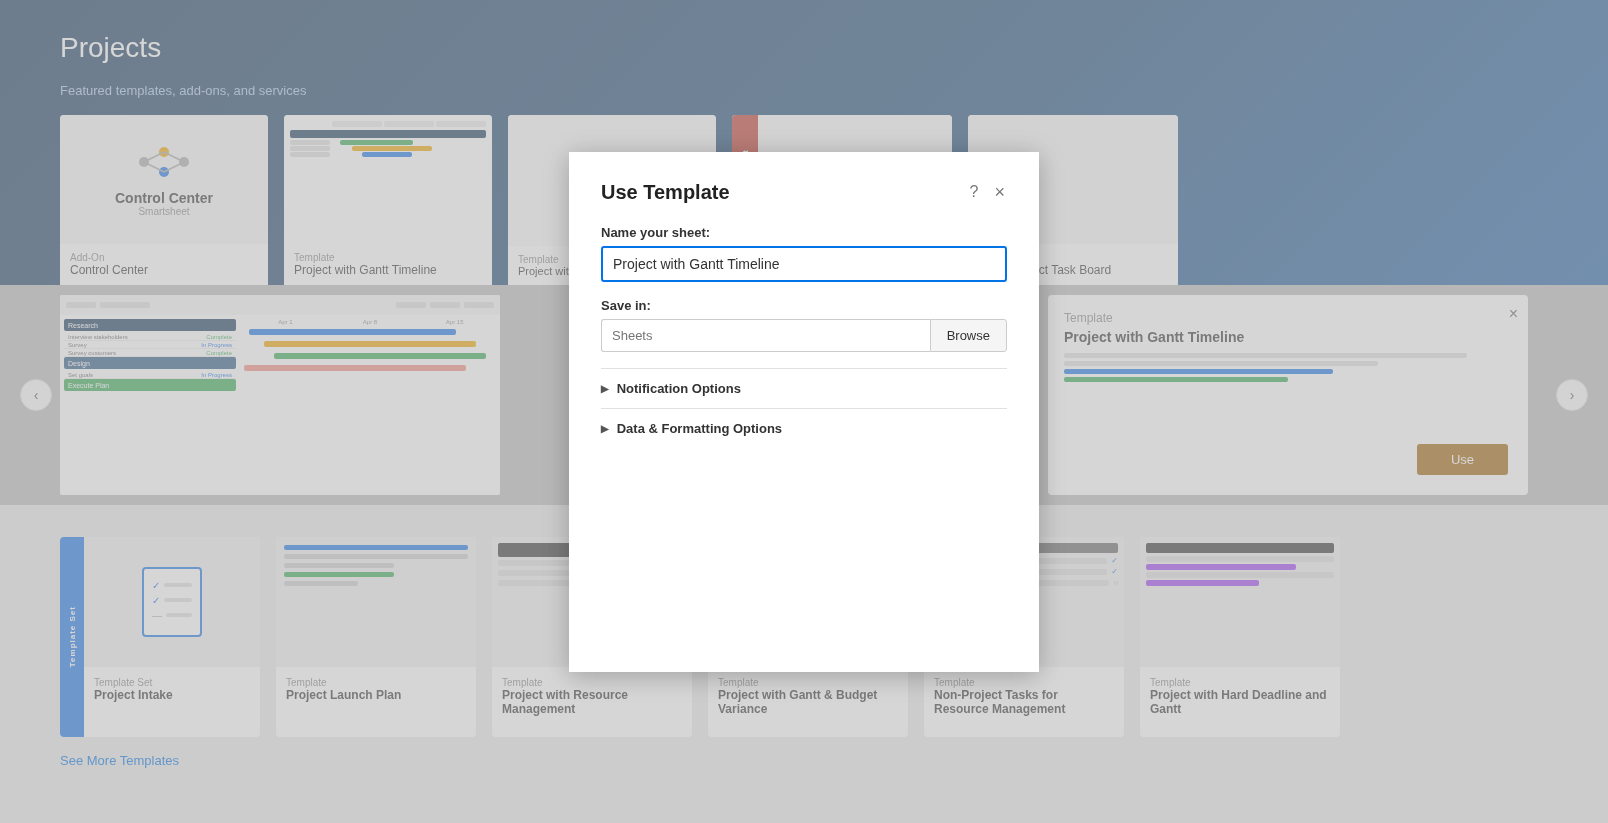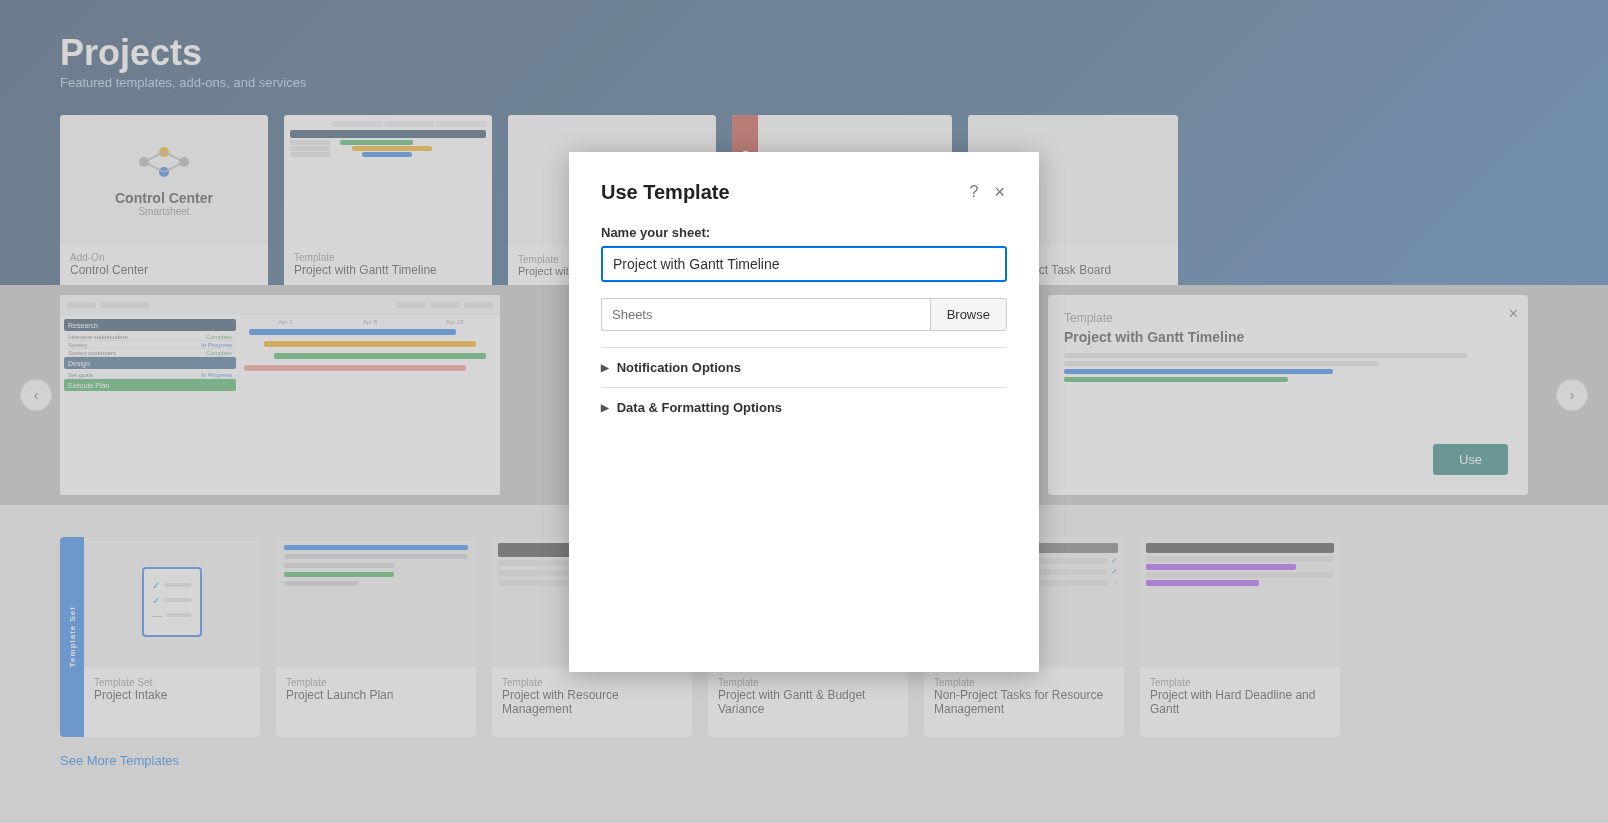--- a/index.html
+++ b/index.html
@@ -15,23 +15,23 @@
     
     .hero {
       background: linear-gradient(135deg, #1a3a5c 0%, #1e4d7b 60%, #2563a8 100%);
       padding: 32px 60px 0 60px;
       height: 285px;
       position: relative;
       overflow: hidden;
     }
     .hero-title {
       color: #fff;
-      font-size: 36px;
-      font-weight: 700;
-      margin-bottom: 1px;
+      font-size: 28px;
+      font-weight: 400;
+      margin-bottom: 19px;
     }
     .hero-subtitle {
       color: #a8c4e0;
       font-size: 13px;
     }
     .hero-cards {
       display: flex;
       gap: 16px;
       margin-top: 24px;
       position: absolute;
@@ -106,21 +106,21 @@
       background: #f0f0f0;
       position: relative;
       overflow: hidden;
     }
     .template-card-body {
       padding: 10px;
     }
     .template-card-name {
       font-size: 12px;
       color: #333;
-      font-weight: 400;
+      font-weight: 700;
     }
 
     .see-more {
       color: #0073e6;
       font-size: 13px;
       margin-top: 16px;
       cursor: pointer;
     }
 
     
@@ -306,25 +306,25 @@
     .mini-line.blue { background: #1a73e8; }
     .mini-line.green { background: #34a853; }
     .mini-line.short { width: 60%; }
     .mini-line.shorter { width: 40%; }
 
     
     .use-btn {
       position: absolute;
       bottom: 20px;
       right: 20px;
-      background: #0f766e;
+      background: #a16207;
       color: #fff;
       border: none;
       border-radius: 3px;
-      padding: 8px 26px;
+      padding: 8px 34px;
       font-size: 13px;
       cursor: pointer;
     }
     .close-x {
       position: absolute;
       top: 10px;
       right: 10px;
       background: none;
       border: none;
       font-size: 16px;
@@ -759,20 +759,21 @@
         <h2 class="modal-title">Use Template</h2>
         <div class="modal-header-icons">
           <button class="modal-icon-btn">?</button>
           <button class="modal-icon-btn" style="font-size:18px;">×</button>
         </div>
       </div>
 
       <label class="form-label">Name your sheet:</label>
       <input class="form-input" type="text" value="Project with Gantt Timeline" style="">
 
+      <label class="form-label">Save in:</label>
       <div class="save-in-row">
         <input class="save-in-input" type="text" placeholder="Sheets" style="">
         <button class="browse-btn">Browse</button>
       </div>
 
       <div class="accordion-item">
         <div class="accordion-header">
           <span class="accordion-arrow">▶</span>
           <span>Notification Options</span>
         </div>

